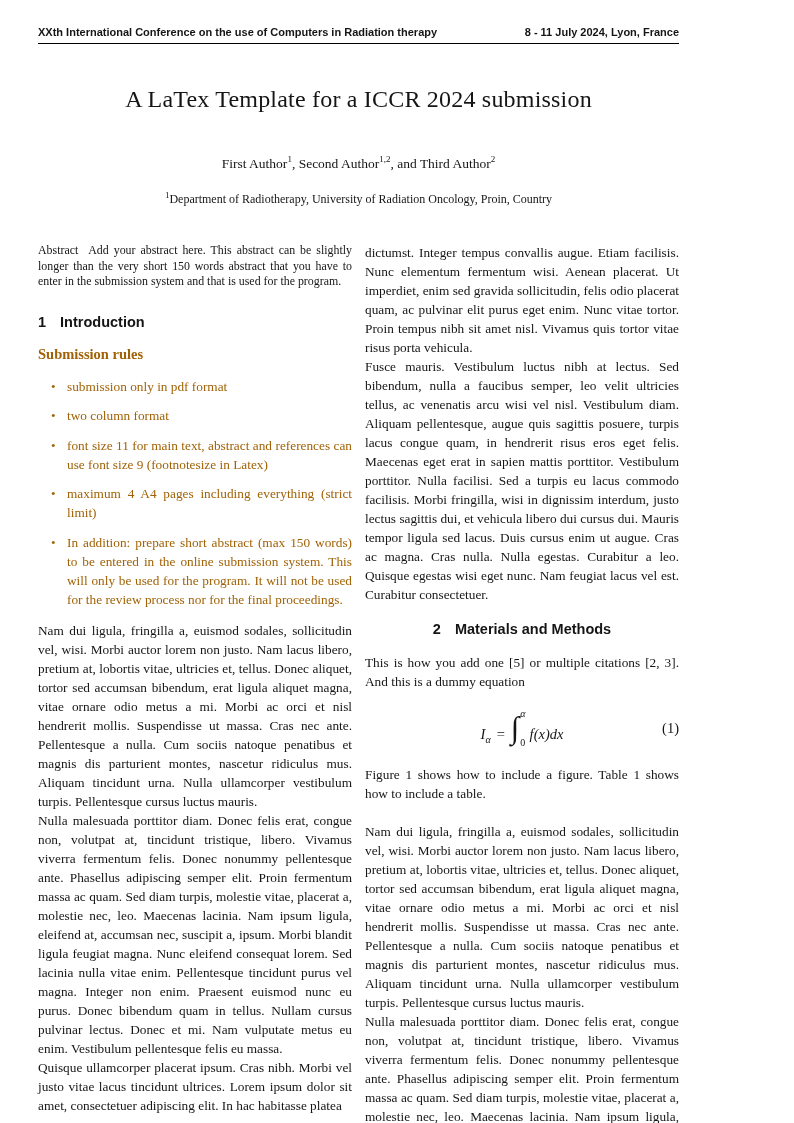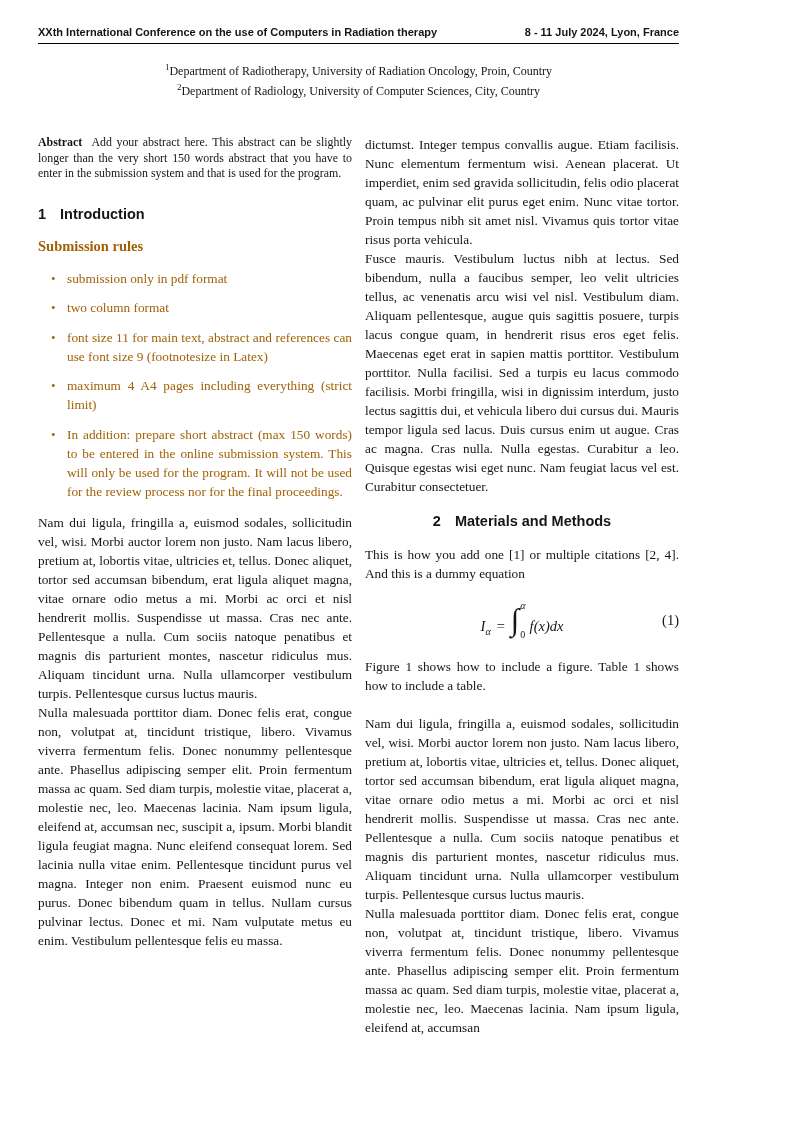--- a/index.html
+++ b/index.html
@@ -51,21 +51,21 @@
     margin-top: 36px;
   }
   .col { width: 358px; }
   
   .abstract {
     font-size: 11.9px;
     line-height: 15.6px;
     text-align: justify;
     margin-bottom: 24px;
   }
-  .abstract .abstract-label { font-weight: bold; }
+  .abstract .abstract-label { font-weight: normal; }
   
   .section-heading {
     font-family: "Liberation Sans", sans-serif;
     font-weight: bold;
     font-size: 14.5px;
     margin-bottom: 16px;
   }
   .section-heading .sec-num { margin-right: 14px; }
   .subheading {
     font-family: "Liberation Serif", serif;
@@ -141,25 +141,26 @@
 </head>
 <body>
 
 <div class="page">
 
   <div class="running-header">
     <span>XXth International Conference on the use of Computers in Radiation therapy</span>
     <span>8 - 11 July 2024, Lyon, France</span>
   </div>
 
-
+  <h1 class="title">A LaTex Template for a ICCR 2024 submission</h1>
+
+  <div class="authors"><span>First Author</span><sup>1</sup><span>, </span><span>Second Author</span><sup>1,2</sup><span>, and </span><span>Third Author</span><sup>2</sup></div>
 
   <div class="affils">
     <div class="affil"><sup>1</sup><span>Department of Radiotherapy, University of Radiation Oncology, Proin, Country</span></div>
-    <div class="affil"><sup>2</sup><span>Department of Radiology, University of Computer Sciences, City, Country</span></div>
   </div>
 
   <div class="columns">
 
     <div class="col">
 
       <div class="abstract"><span class="abstract-label">Abstract</span>&nbsp;&nbsp;<span>Add your abstract here. This abstract can be slightly longer than the very short 150 words abstract that you have to enter in the submission system and that is used for the program.</span></div>
 
       <div class="section-heading">
         <span class="sec-num">1</span><span>Introduction</span>
@@ -170,33 +171,34 @@
       <ul class="rules-list red">
         <li>submission only in pdf format</li>
         <li>two column format</li>
         <li>font size 11 for main text, abstract and references can use font size 9 (footnotesize in Latex)</li>
         <li>maximum 4 A4 pages including everything (strict limit)</li>
         <li>In addition: prepare short abstract (max 150 words) to be entered in the online submission system. This will only be used for the program. It will not be used for the review process nor for the final proceedings.</li>
       </ul>
 
       <p class="para">Nam dui ligula, fringilla a, euismod sodales, sollicitudin vel, wisi. Morbi auctor lorem non justo. Nam lacus libero, pretium at, lobortis vitae, ultricies et, tellus. Donec aliquet, tortor sed accumsan bibendum, erat ligula aliquet magna, vitae ornare odio metus a mi. Morbi ac orci et nisl hendrerit mollis. Suspendisse ut massa. Cras nec ante. Pellentesque a nulla. Cum sociis natoque penatibus et magnis dis parturient montes, nascetur ridiculus mus. Aliquam tincidunt urna. Nulla ullamcorper vestibulum turpis. Pellentesque cursus luctus mauris.</p>
       <p class="para">Nulla malesuada porttitor diam. Donec felis erat, congue non, volutpat at, tincidunt tristique, libero. Vivamus viverra fermentum felis. Donec nonummy pellentesque ante. Phasellus adipiscing semper elit. Proin fermentum massa ac quam. Sed diam turpis, molestie vitae, placerat a, molestie nec, leo. Maecenas lacinia. Nam ipsum ligula, eleifend at, accumsan nec, suscipit a, ipsum. Morbi blandit ligula feugiat magna. Nunc eleifend consequat lorem. Sed lacinia nulla vitae enim. Pellentesque tincidunt purus vel magna. Integer non enim. Praesent euismod nunc eu purus. Donec bibendum quam in tellus. Nullam cursus pulvinar lectus. Donec et mi. Nam vulputate metus eu enim. Vestibulum pellentesque felis eu massa.</p>
+      <p class="para">Quisque ullamcorper placerat ipsum. Cras nibh. Morbi vel justo vitae lacus tincidunt ultrices. Lorem ipsum dolor sit amet, consectetuer adipiscing elit. In hac habitasse platea</p>
 
     </div>
 
     <div class="col">
 
       <p class="para">dictumst. Integer tempus convallis augue. Etiam facilisis. Nunc elementum fermentum wisi. Aenean placerat. Ut imperdiet, enim sed gravida sollicitudin, felis odio placerat quam, ac pulvinar elit purus eget enim. Nunc vitae tortor. Proin tempus nibh sit amet nisl. Vivamus quis tortor vitae risus porta vehicula.</p>
       <p class="para">Fusce mauris. Vestibulum luctus nibh at lectus. Sed bibendum, nulla a faucibus semper, leo velit ultricies tellus, ac venenatis arcu wisi vel nisl. Vestibulum diam. Aliquam pellentesque, augue quis sagittis posuere, turpis lacus congue quam, in hendrerit risus eros eget felis. Maecenas eget erat in sapien mattis porttitor. Vestibulum porttitor. Nulla facilisi. Sed a turpis eu lacus commodo facilisis. Morbi fringilla, wisi in dignissim interdum, justo lectus sagittis dui, et vehicula libero dui cursus dui. Mauris tempor ligula sed lacus. Duis cursus enim ut augue. Cras ac magna. Cras nulla. Nulla egestas. Curabitur a leo. Quisque egestas wisi eget nunc. Nam feugiat lacus vel est. Curabitur consectetuer.</p>
 
       <div class="section-heading" style="margin-top:17px;text-align:center;">
         <span class="sec-num">2</span><span>Materials and Methods</span>
       </div>
 
-      <p class="para">This is how you add one [1] or multiple citations [2, 4]. And this is a dummy equation</p>
+      <p class="para">This is how you add one [5] or multiple citations [2, 3]. And this is a dummy equation</p>
 
       <div class="equation">
         <span class="math"><span class="eq-lhs"><span>I</span><sub>α</sub></span><span class="eq-rel">=</span><span class="int-wrap">
               <span class="int-sign">∫</span>
               <span class="int-limits">
                 <span class="lim-upper">α</span>
                 <span class="lim-lower">0</span>
               </span>
             </span><span>f(x)dx</span></span>
         <span class="eq-number">(1)</span>

